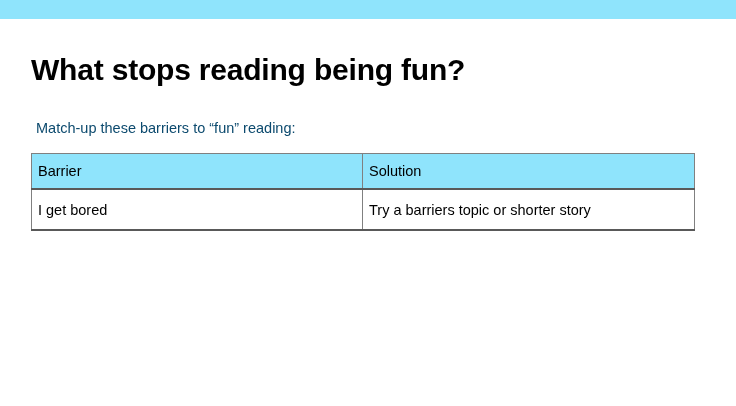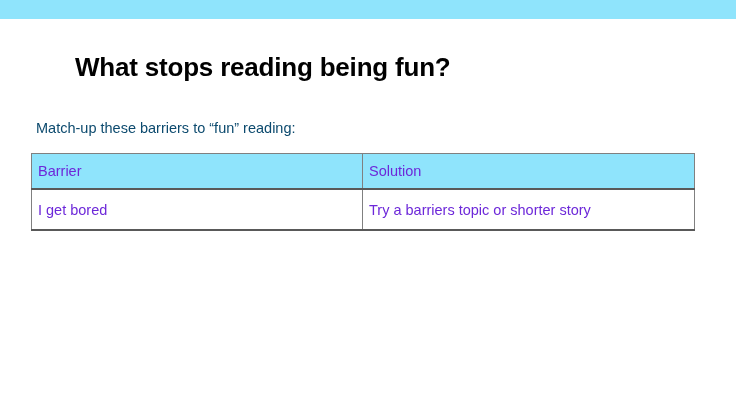--- a/index.html
+++ b/index.html
@@ -28,27 +28,26 @@
     top: 0;
     width: 736px;
     height: 19px;
     background: #8fe4fc;
   }
 
   .slide-title {
     position: absolute;
     left: 31px;
     top: 32px;
-    font-size: 26px;
+    font-size: 30px;
     font-weight: bold;
     letter-spacing: -0.2px;
     line-height: 36px;
     white-space: nowrap;
     color: #000000;
-    margin-left: 44px;
   }
 
   .instruction {
     position: absolute;
     left: 36px;
     top: 103px;
     font-size: 14.5px;
     line-height: 20px;
     white-space: nowrap;
     color: #0c4a6e;
@@ -69,21 +68,21 @@
 
   .match-table th,
   .match-table td {
     border: 1px solid #808080;
     padding: 0 0 0 6px;
     height: 39px;
     font-size: 14.5px;
     font-weight: normal;
     text-align: left;
     vertical-align: middle;
-    color: #6d28d9;
+    color: #000000;
     white-space: nowrap;
     overflow: hidden;
   }
 
   .match-table thead th {
     background: #8fe4fc;
     height: 34px;
     border-bottom: 2px solid #595959;
   }
 

